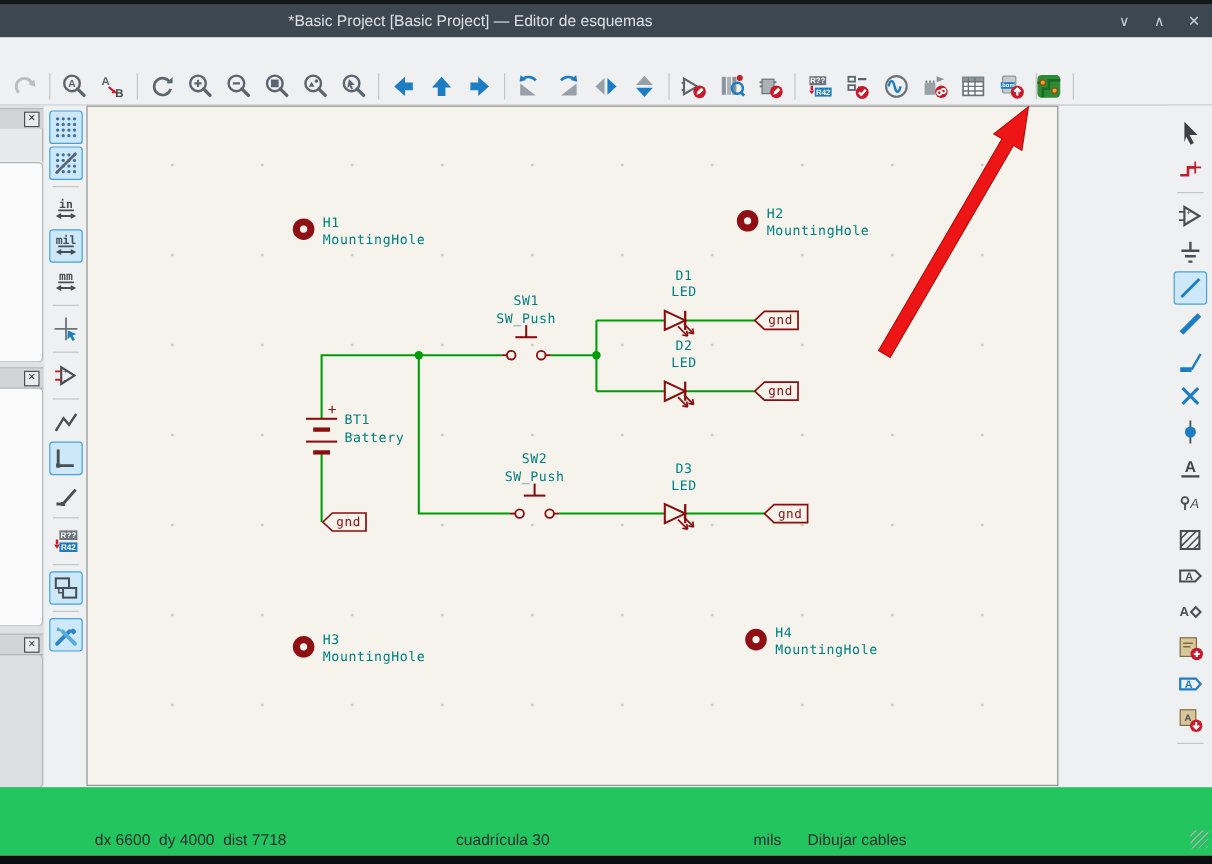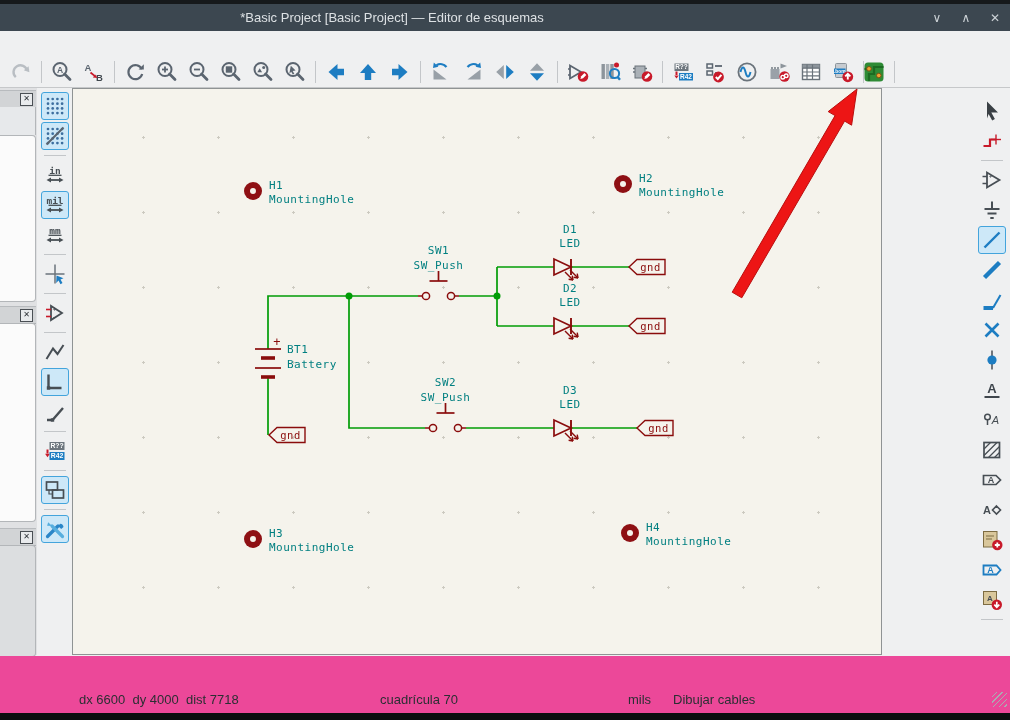--- a/index.html
+++ b/index.html
@@ -34,21 +34,21 @@
     display:flex;flex-direction:column;align-items:center;padding-top:8px;box-sizing:border-box;}
   .side-btn{width:28px;height:28px;border:1px solid transparent;border-radius:3px;background:none;
     padding:1px;margin:1px 0;display:flex;align-items:center;justify-content:center;flex:0 0 auto;}
   .selected{background:#cde8f8;border-color:#43a4dc;}
   .hsep{width:22px;height:1px;background:#c3c6c9;margin:4px 0;flex:0 0 auto;}
   .canvas{position:absolute;left:72px;top:88px;width:810px;height:567px;background:#f5f3ec;
     border:1px solid #8f9394;box-sizing:border-box;
     background-image:radial-gradient(circle,rgba(110,105,90,0.30) 1.1px,transparent 1.4px);
     background-size:75px 75px;background-position:33px 11px;}
   .canvas svg{position:absolute;left:0;top:0;}
-  .statusbar{position:absolute;left:0;top:656px;width:1010px;height:57px;background:#ec4899;}
+  .statusbar{position:absolute;left:0;top:656px;width:1010px;height:57px;background:#22c55e;}
   .status-field{position:absolute;bottom:6px;font-size:13px;color:#2b2f33;white-space:pre;}
   .grip{position:absolute;right:3px;bottom:6px;width:15px;height:15px;
     background:repeating-linear-gradient(135deg,transparent 0 3px,#a9adb2 3px 4px);}
   .bottom-strip{position:absolute;left:0;top:713px;width:1010px;height:7px;background:#0c0e0f;}
   #arrow-overlay{position:absolute;left:0;top:0;pointer-events:none;z-index:40;}
 </style>
 </head>
 <body>
 
 <div class="screen">
@@ -630,21 +630,21 @@
           <circle cx="16.8" cy="16.8" r="5.2" fill="#c81a2a"></circle>
           <path d="M16.8 13.8v5.4M14.3 16.6l2.5 2.6 2.5-2.6" fill="none" stroke="#fff" stroke-width="1.7"></path>
         </svg>
       </button>
       <span class="hsep"></span>
     </div>
 
   <div class="statusbar" id="statusbar">
     <div class="grip"></div>
   <span class="status-field" style="left: 79px;">dx 6600  dy 4000  dist 7718</span>
-      <span class="status-field" style="left: 380px;">cuadrícula 70</span>
+      <span class="status-field" style="left: 380px;">cuadrícula 30</span>
       <span class="status-field" style="left: 628px;">mils</span>
       <span class="status-field" style="left: 673px;">Dibujar cables</span>
     </div>
   <div class="bottom-strip"></div>
 
   <svg id="arrow-overlay" width="1010" height="720">
       <polygon points="857.0,89.0 851.6,125.2 844.6,121.1 741.8,297.8 732.2,292.2 835.1,115.6 828.2,111.6" fill="#ed1515" stroke="#b90f0f"></polygon>
     </svg>
 </div>
 

